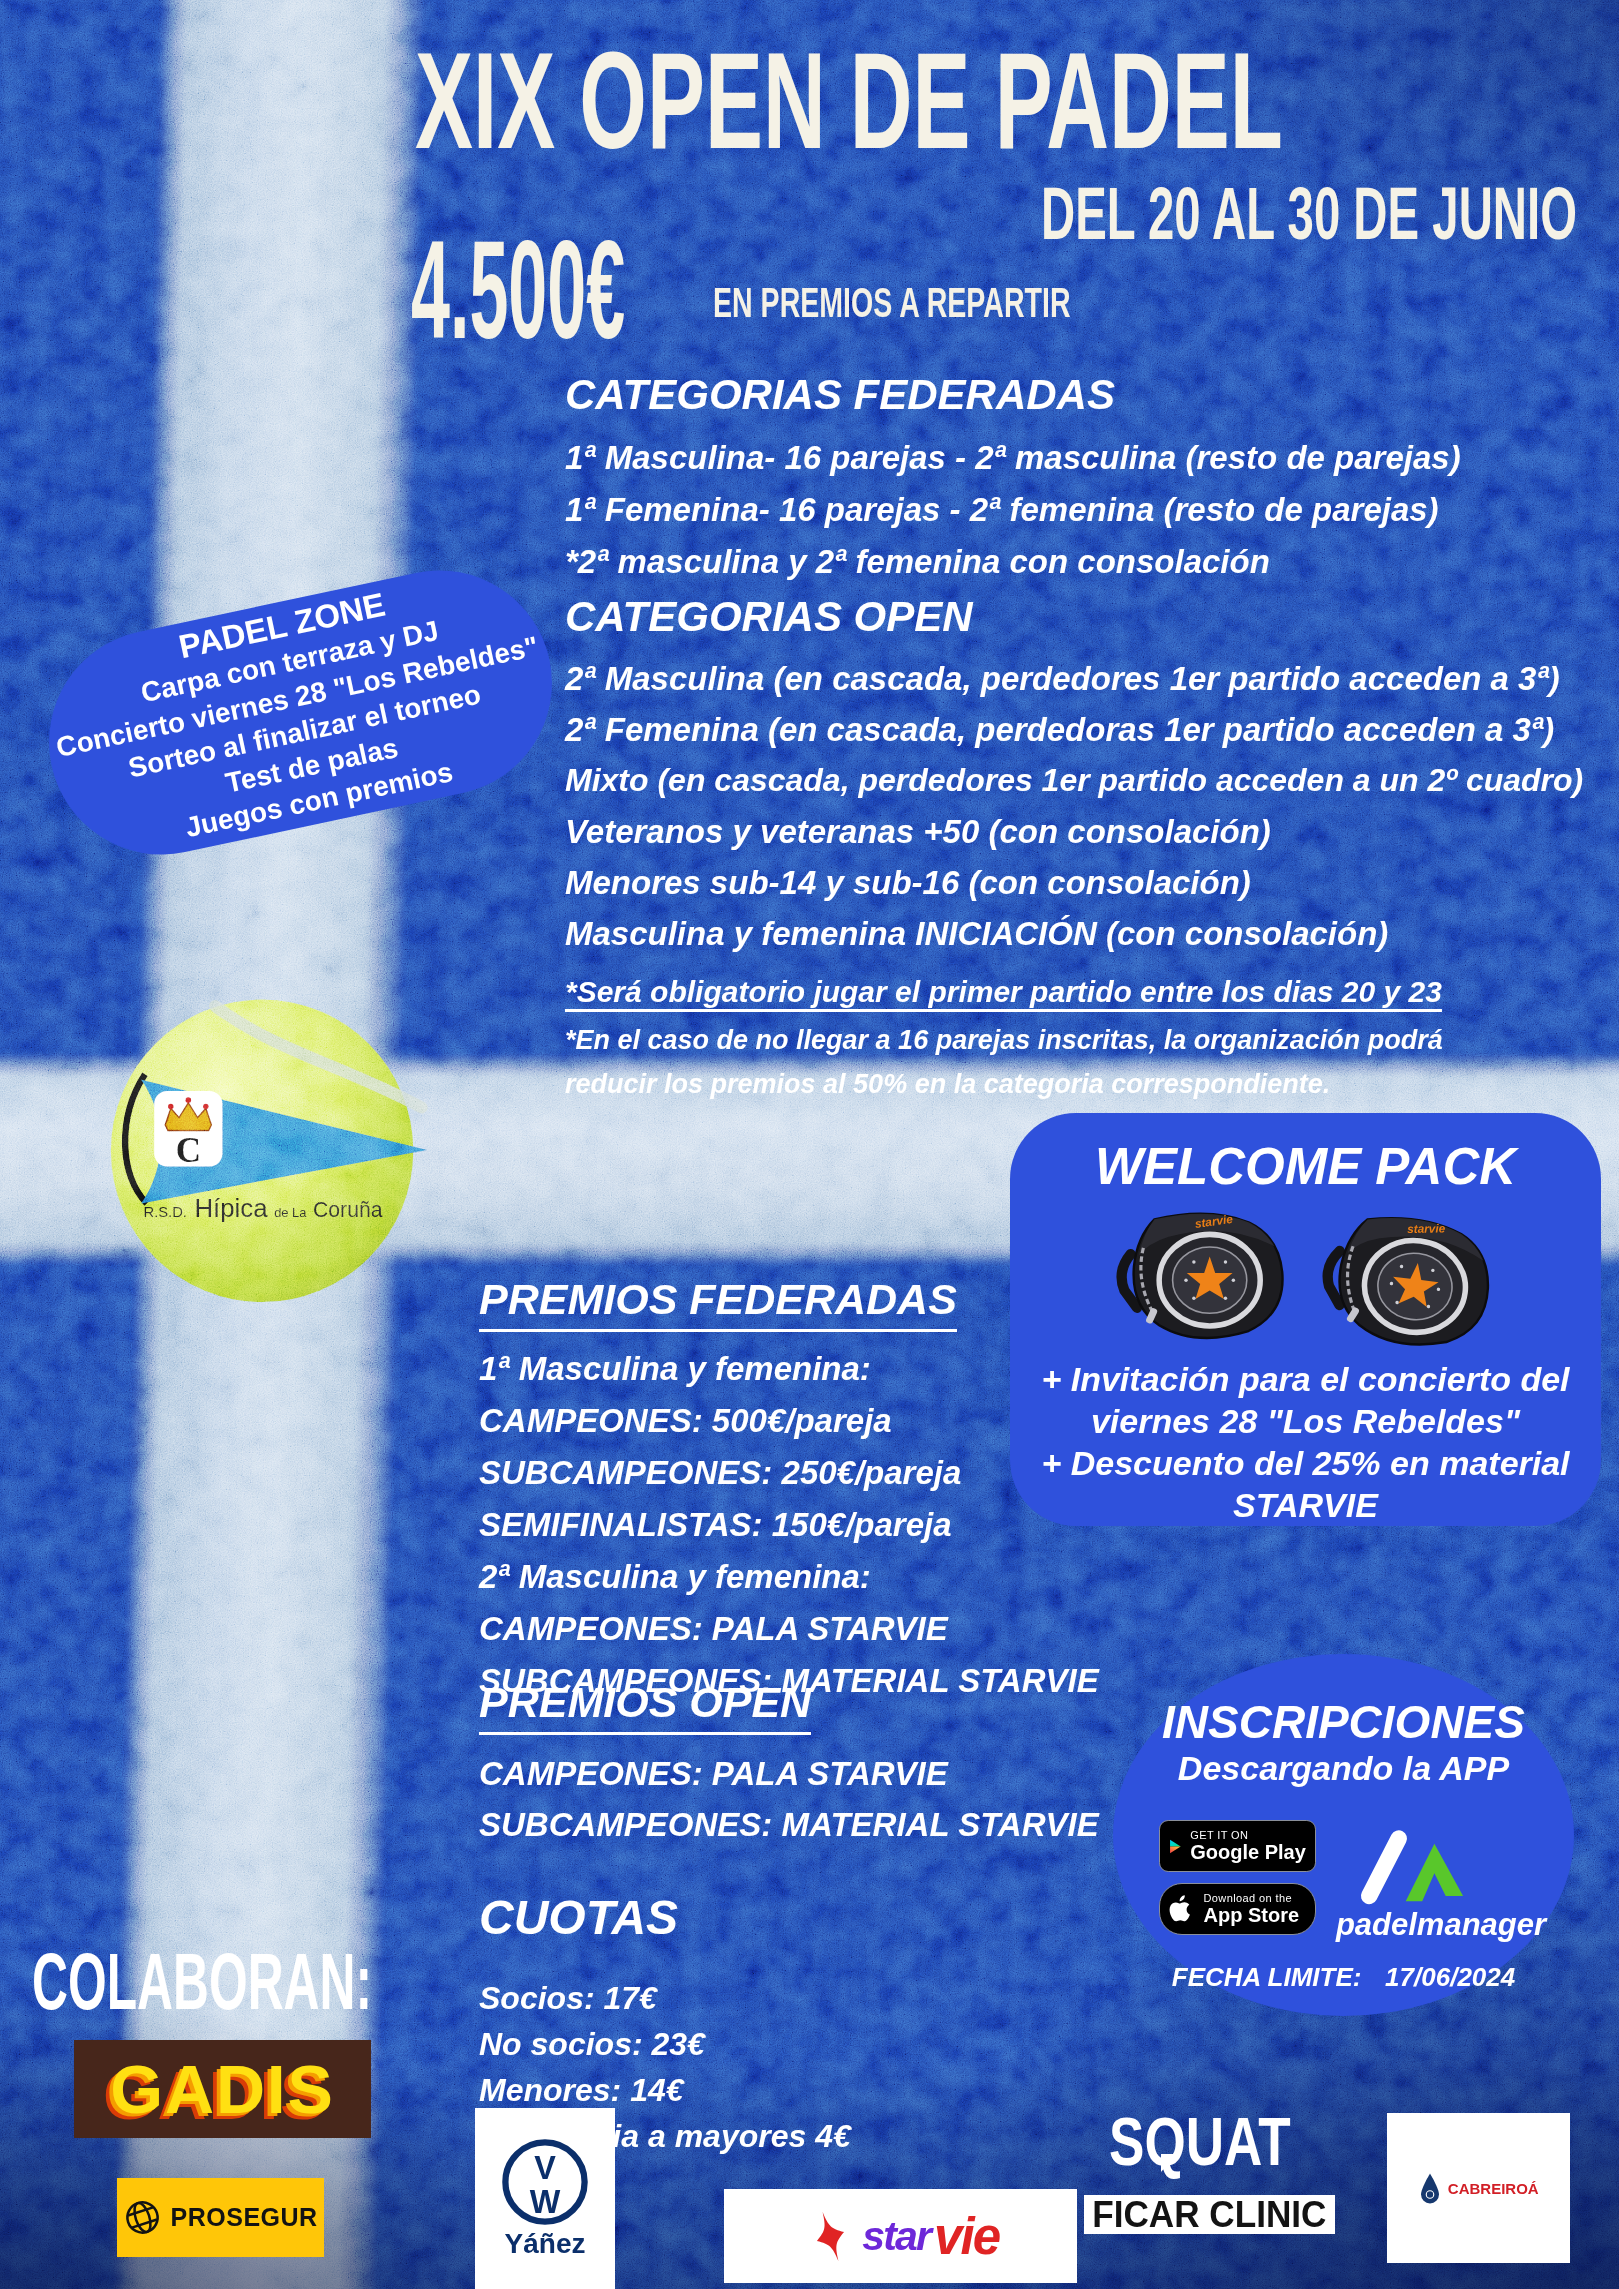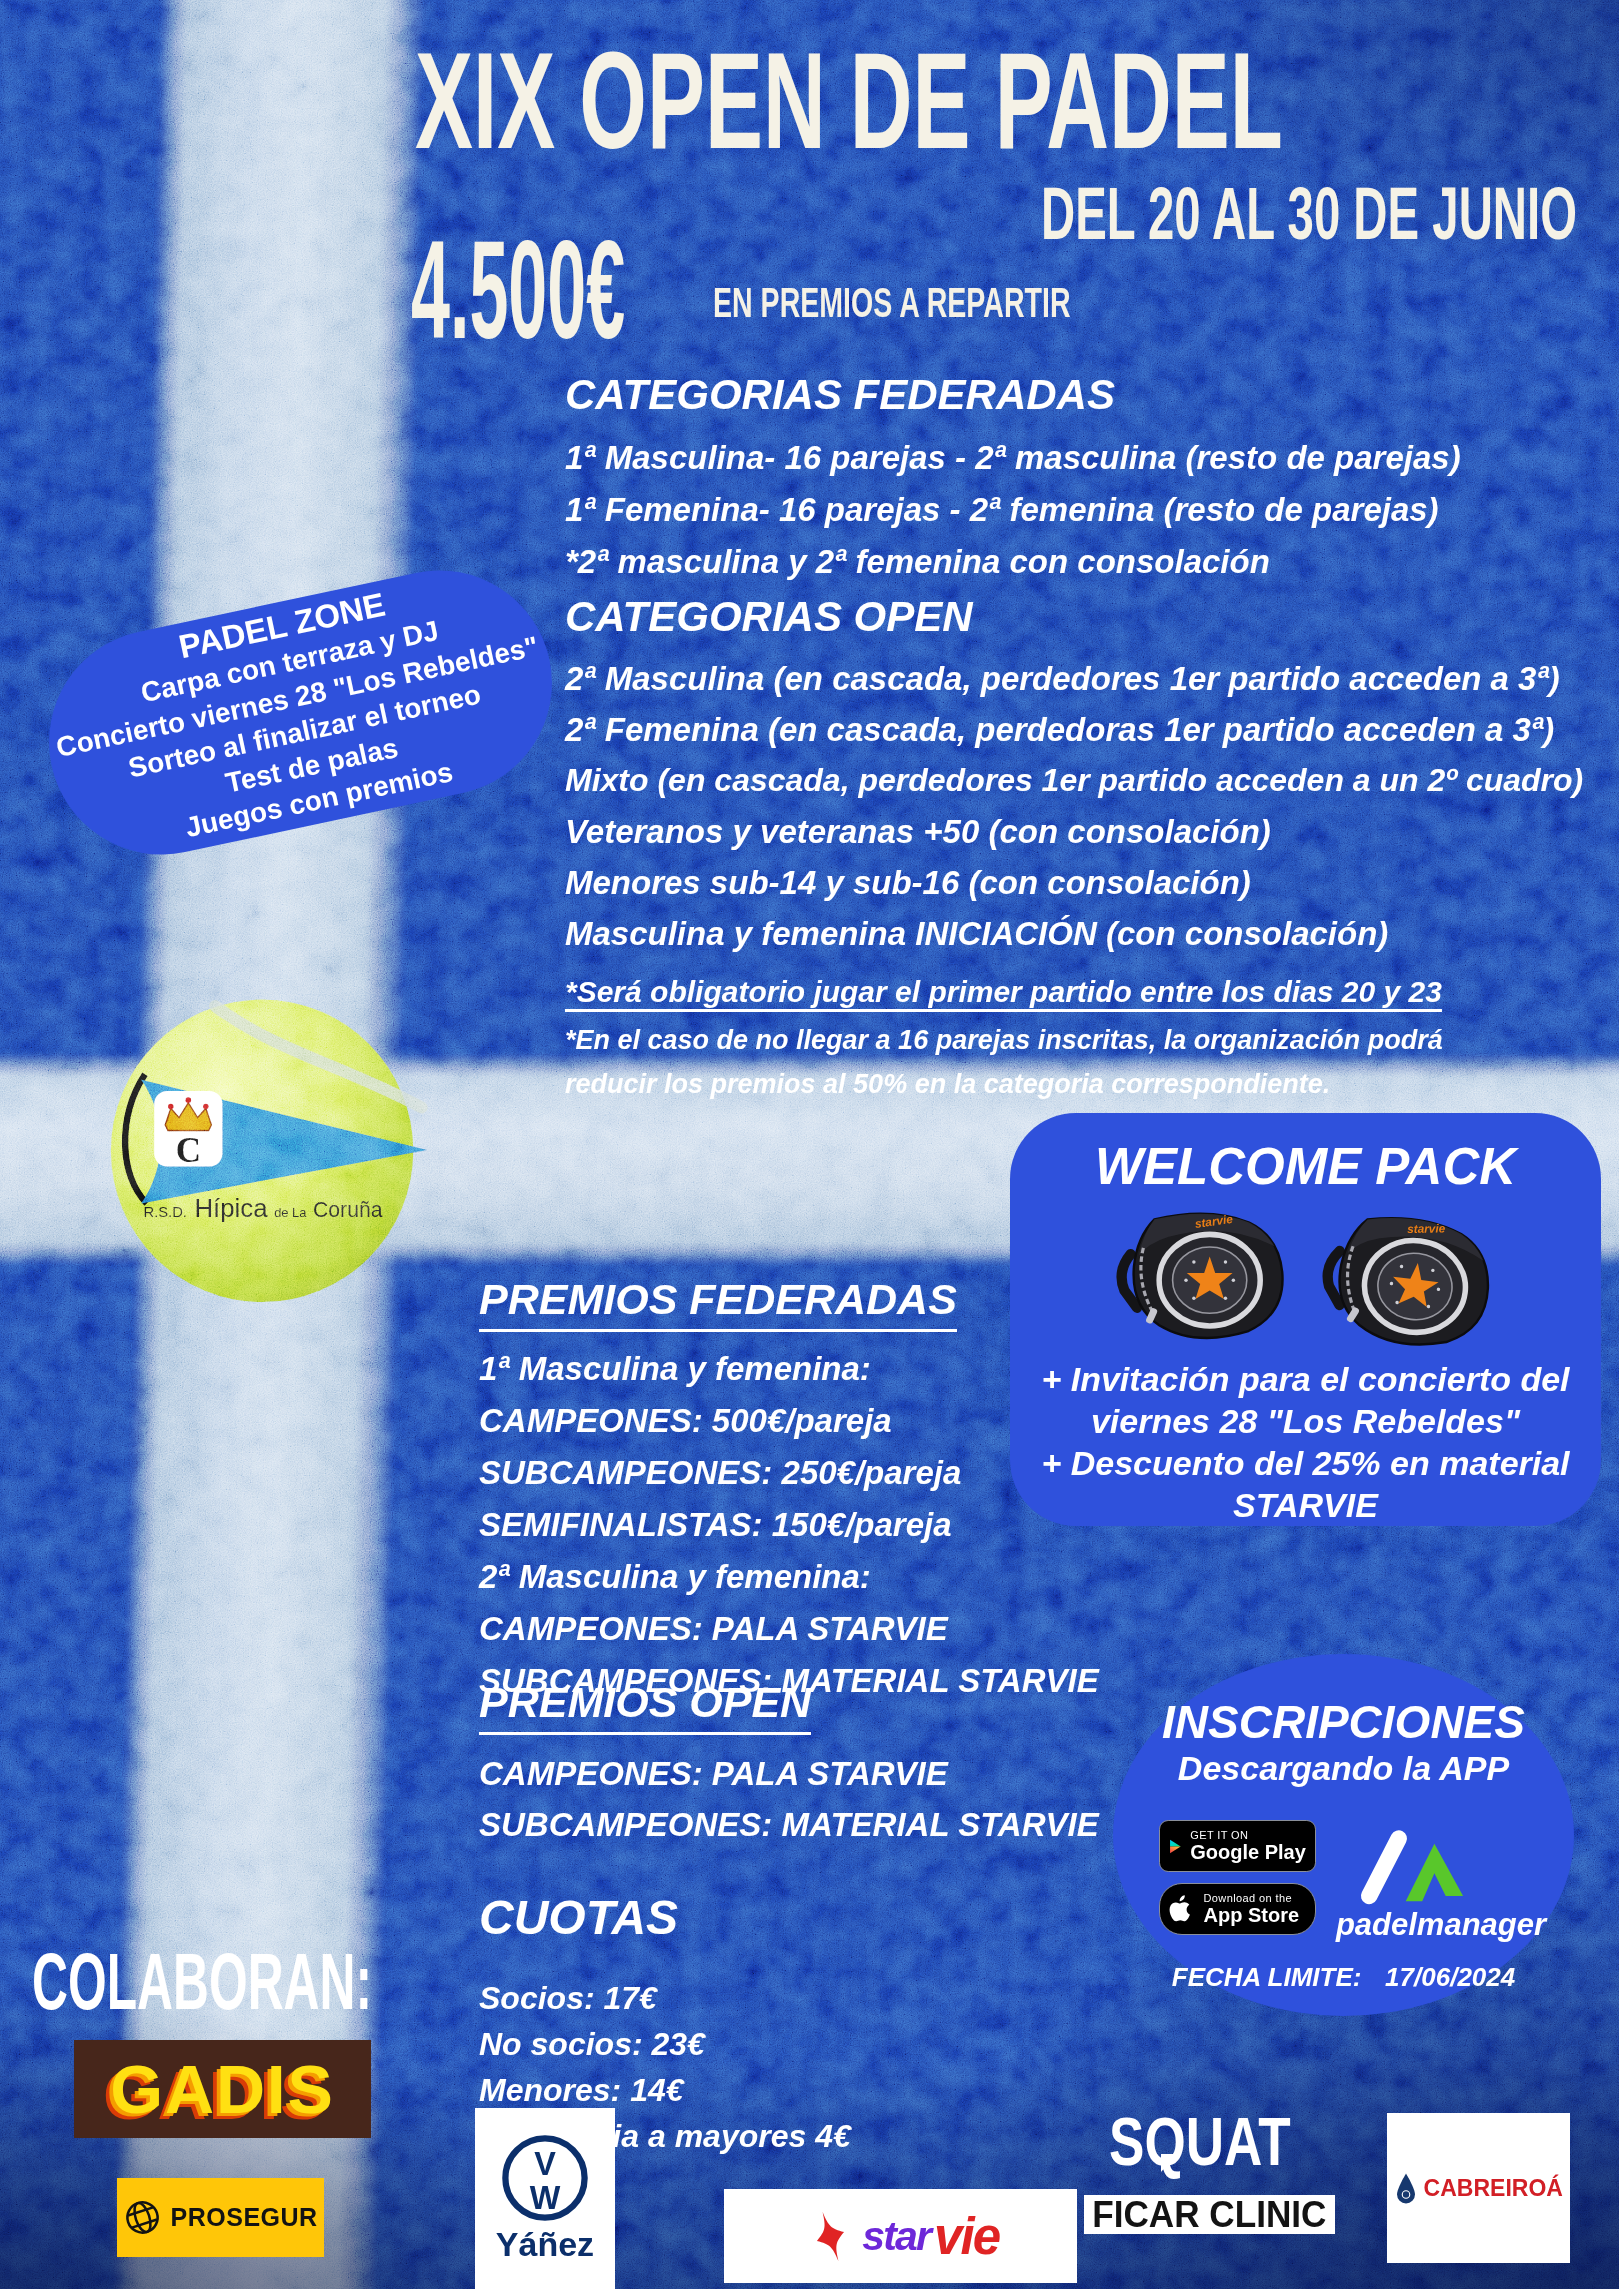--- a/index.html
+++ b/index.html
@@ -278,21 +278,21 @@
     </svg>
     <span>PROSEGUR</span>
   </div>
 
   <div class="whitebox" style="left:475px;top:2108px;width:140px;height:181px;flex-direction:column;">
     <svg width="90" height="90" viewBox="0 0 100 100">
       <circle cx="50" cy="50" r="44" fill="none" stroke="#0b2f6b" stroke-width="7"></circle>
       <text x="50" y="47" text-anchor="middle" font-size="36" font-weight="bold" fill="#0b2f6b" font-family="Liberation Sans, sans-serif">V</text>
       <text x="50" y="84" text-anchor="middle" font-size="36" font-weight="bold" fill="#0b2f6b" font-family="Liberation Sans, sans-serif">W</text>
     </svg>
-    <div style="font-size:34px;font-weight:bold;color:#0b2f6b;margin-top:1.8px;">Yáñez</div>
+    <div style="font-size:28px;font-weight:bold;color:#0b2f6b;margin-top:1.8px;">Yáñez</div>
   </div>
 
   <div class="whitebox" style="left:724px;top:2189px;width:353px;height:94px;gap:3.7px;">
     <svg width="57" height="61" viewBox="0 0 80 80">
       <path d="M40,4 C42,26 44,30 60,40 C44,50 42,54 40,76 C38,54 36,50 20,40 C36,30 38,26 40,4 Z" fill="#e02424" transform="rotate(-18 40 40)"></path>
     </svg>
     <span style="font-size:41px;font-style:italic;font-weight:bold;letter-spacing:-1.8px;color:#6d28d9;">star</span>
       <span style="font-size:51px;font-style:italic;font-weight:bold;letter-spacing:-1.8px;color:#e02424;">vie</span>
   </div>
 
@@ -303,17 +303,17 @@
 
   <div class="whitebox" style="left:1084px;top:2195px;width:251px;height:39px;">
     <span class="cond" style="font-size:37px;font-weight:bold;color:#131313;transform:scaleX(0.95);transform-origin:center;">FICAR CLINIC</span>
   </div>
 
   <div class="whitebox" style="left:1387px;top:2113px;width:183px;height:150px;gap:5.5px;">
     <svg width="24" height="33" viewBox="0 0 32 44">
       <path d="M16,2 C16,2 4,22 4,30 a12,12 0 0 0 24,0 C28,22 16,2 16,2 Z" fill="#16386e"></path>
       <circle cx="16" cy="30" r="5" fill="none" stroke="#ffffff" stroke-width="1.5"></circle>
     </svg>
-    <span style="font-size:23px;font-weight:bold;color:#d21f26;">CABREIROÁ</span>
+    <span style="font-size:15px;font-weight:bold;color:#d21f26;">CABREIROÁ</span>
   </div>
 
 </div>
 
 
 </body></html>

